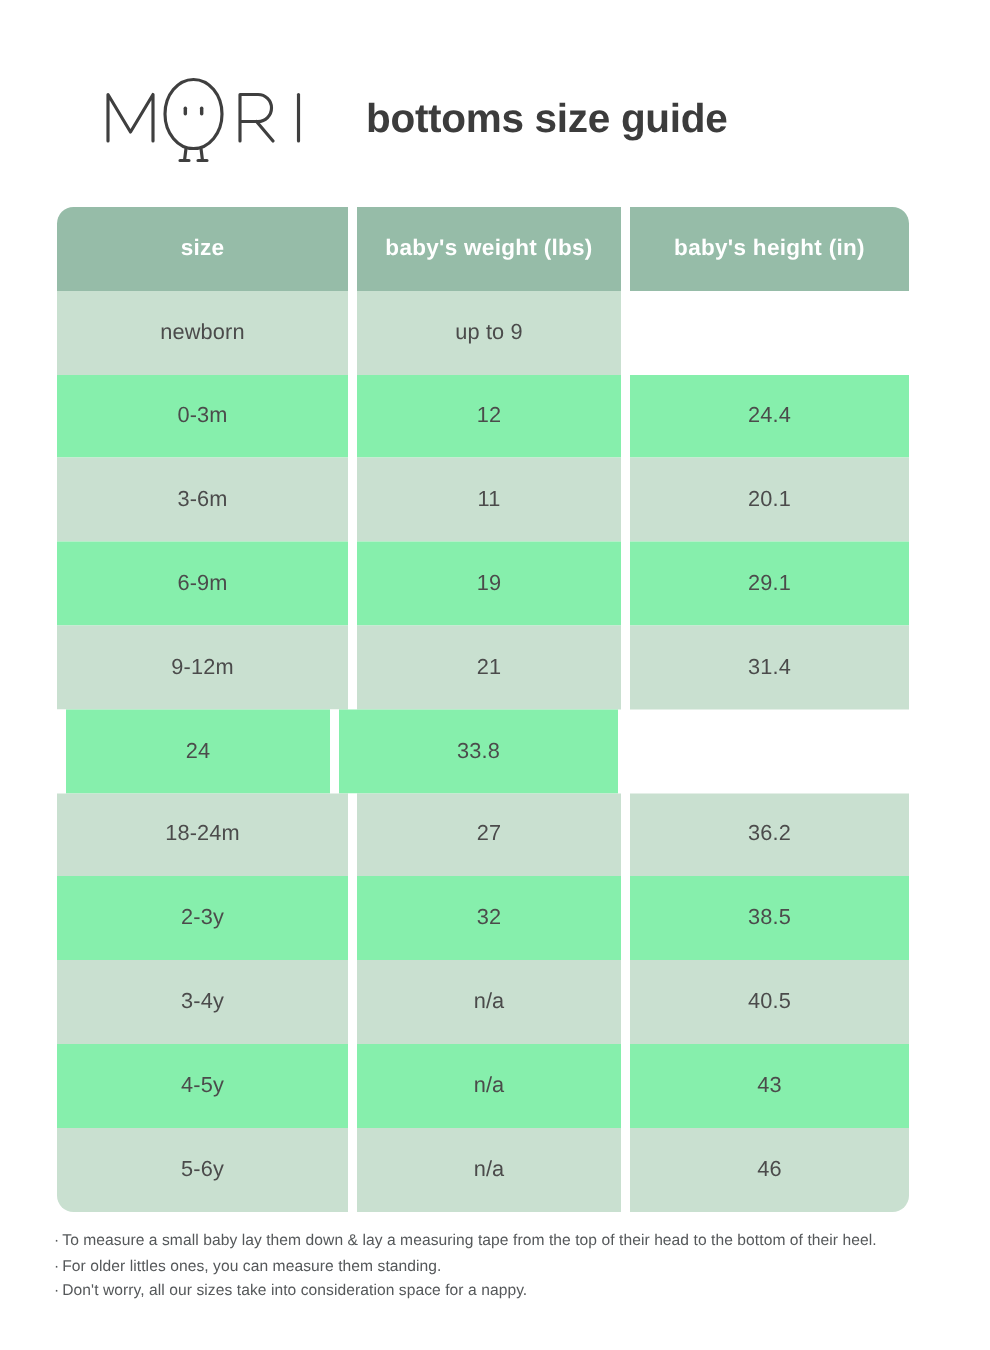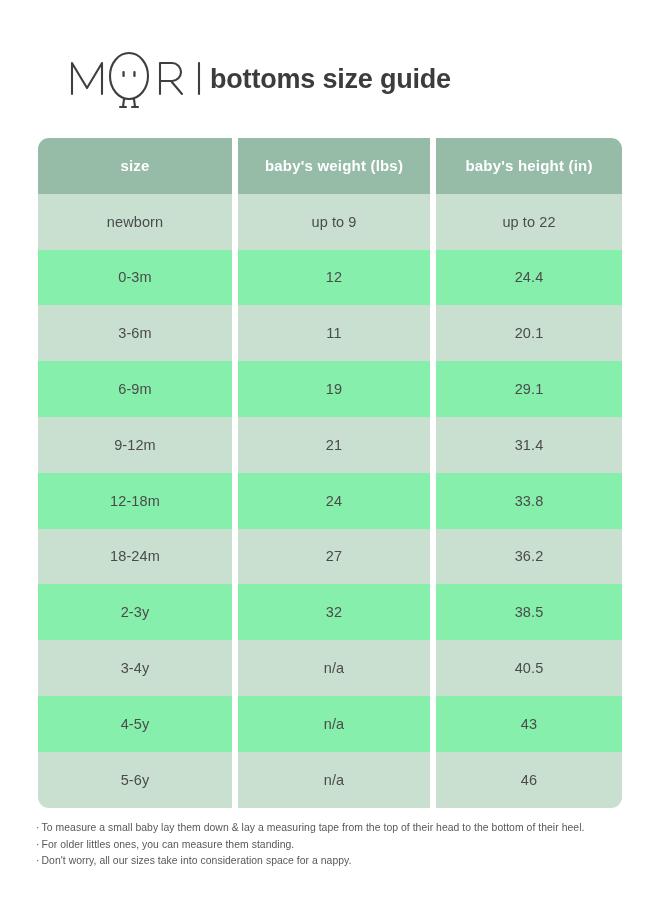--- a/index.html
+++ b/index.html
@@ -33,20 +33,21 @@
     padding-left: 68px;
     box-sizing: border-box;
   }
   .logo {
     width: 142px;
     height: 62px;
     flex: 0 0 auto;
     display: block;
   }
   .page-title {
+    margin-left: 34px;
     font-size: 27px;
     font-weight: bold;
     color: #3c3c3c;
     letter-spacing: -0.2px;
     white-space: nowrap;
   }
 
   
   .table {
     position: absolute;
@@ -64,21 +65,21 @@
     display: flex;
     align-items: center;
     justify-content: center;
     box-sizing: border-box;
     font-size: 14.5px;
     color: #4b4b4b;
     letter-spacing: 0.1px;
   }
   .c0 { width: 194px; }
   .gut { width: 6px; flex: 0 0 6px; background: #ffffff; }
-  .c1 { width: 192px; }
+  .c1 { width: 176px; }
   .c2 { width: 186px; text-align: right; }
 
   
   .row-head .cell {
     background: #96bca8;
     color: #ffffff;
     font-size: 15px;
     font-weight: bold;
     letter-spacing: 0.2px;
   }
@@ -147,21 +148,20 @@
       <div class="cell c1">baby's weight (lbs)</div>
       <div class="gut"></div>
       <div class="cell c2">baby's height (in)</div>
     </div>
 
     <div class="row row-tint">
       <div class="cell c0">newborn</div>
       <div class="gut"></div>
       <div class="cell c1">up to 9</div>
       <div class="gut"></div>
-      <div class="cell c2">up to 22</div>
     </div>
 
     <div class="row row-plain">
       <div class="cell c0">0-3m</div>
       <div class="gut"></div>
       <div class="cell c1">12</div>
       <div class="gut"></div>
       <div class="cell c2">24.4</div>
     </div>
 
@@ -183,21 +183,20 @@
 
     <div class="row row-tint">
       <div class="cell c0">9-12m</div>
       <div class="gut"></div>
       <div class="cell c1">21</div>
       <div class="gut"></div>
       <div class="cell c2">31.4</div>
     </div>
 
     <div class="row row-plain">
-      <div class="cell c0">12-18m</div>
       <div class="gut"></div>
       <div class="cell c1">24</div>
       <div class="gut"></div>
       <div class="cell c2">33.8</div>
     </div>
 
     <div class="row row-tint">
       <div class="cell c0">18-24m</div>
       <div class="gut"></div>
       <div class="cell c1">27</div>

